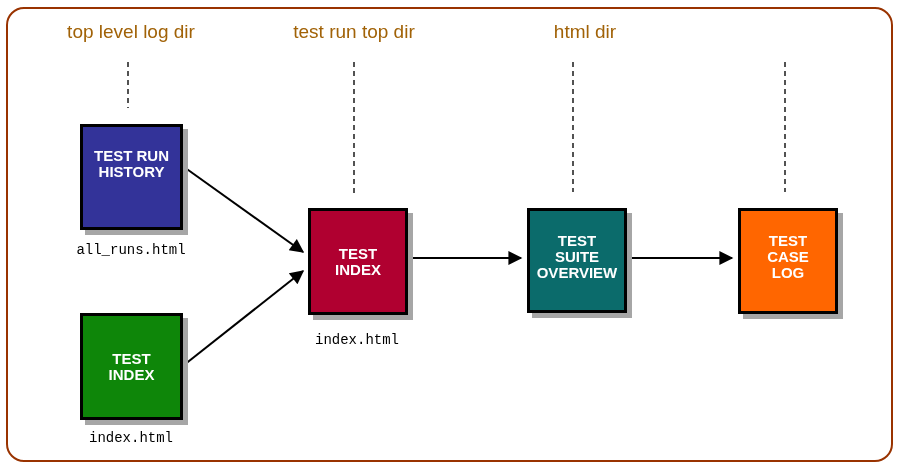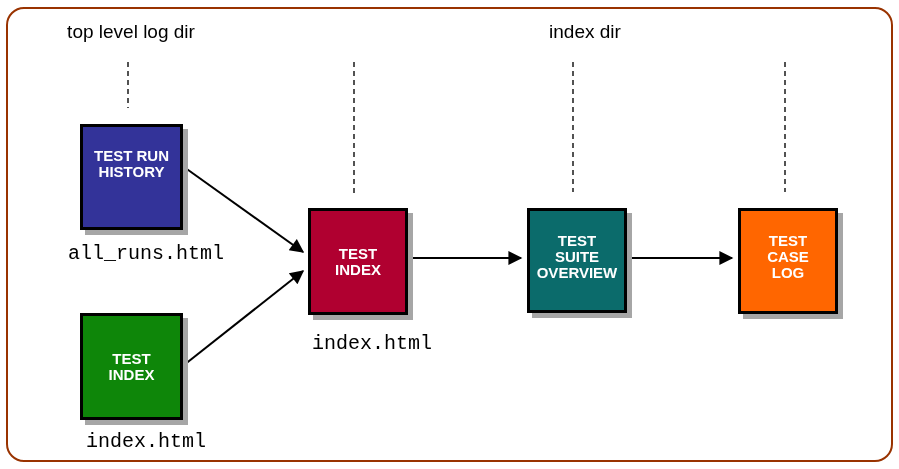--- a/index.html
+++ b/index.html
@@ -18,21 +18,21 @@
     left: 6px; top: 7px;
     width: 883px; height: 451px;
     border: 2px solid #993300;
     border-radius: 18px;
   }
   .col-header {
     position: absolute;
     top: 21px;
     transform: translateX(-50%);
     font-size: 19px;
-    color: #000000;
+    color: #a16207;
     white-space: nowrap;
   }
   .connector-layer {
     position: absolute;
     left: 0; top: 0;
     width: 899px; height: 469px;
   }
   .node {
     position: absolute;
     border: 3px solid #000000;
@@ -49,37 +49,37 @@
     line-height: 16px;
     white-space: pre-line;
   }
   .node-label.lh-tight { line-height: 16px; }
   .shift-up-13 { transform: translateY(-13px); }
   .shift-up-4  { transform: translateY(-4px); }
   .file-label {
     position: absolute;
     transform: translateX(-50%);
     font-family: "Liberation Mono", "DejaVu Sans Mono", monospace;
-    font-size: 20px;
+    font-size: 14px;
     color: #000000;
     white-space: nowrap;
-    margin-left: 15px;
   }
   .dash-line { stroke: #1a1a1a; stroke-width: 1.5; stroke-dasharray: 5 4; }
   .arrow-line { stroke: #000000; stroke-width: 2; fill: none; }
 </style>
 </head>
 <body>
 
 <div class="canvas">
 
   <div class="frame"></div>
 
   <div class="col-header" style="left:131px">top level log dir</div>
-  <div class="col-header" style="left:585px">index dir</div>
+  <div class="col-header" style="left:354px">test run top dir</div>
+  <div class="col-header" style="left:585px">html dir</div>
 
   <svg class="connector-layer" width="899" height="469" viewBox="0 0 899 469" xmlns="http://www.w3.org/2000/svg">
     <defs>
       <marker id="arrowhead" viewBox="0 0 10 10" refX="9" refY="5" markerWidth="9" markerHeight="7" orient="auto">
         <path d="M0,0 L10,5 L0,10 z" fill="#000000"></path>
       </marker>
     </defs>
 
     <line class="dash-line" x1="128" y1="62" x2="128" y2="108"></line>
     <line class="dash-line" x1="354" y1="62" x2="354" y2="196"></line>

